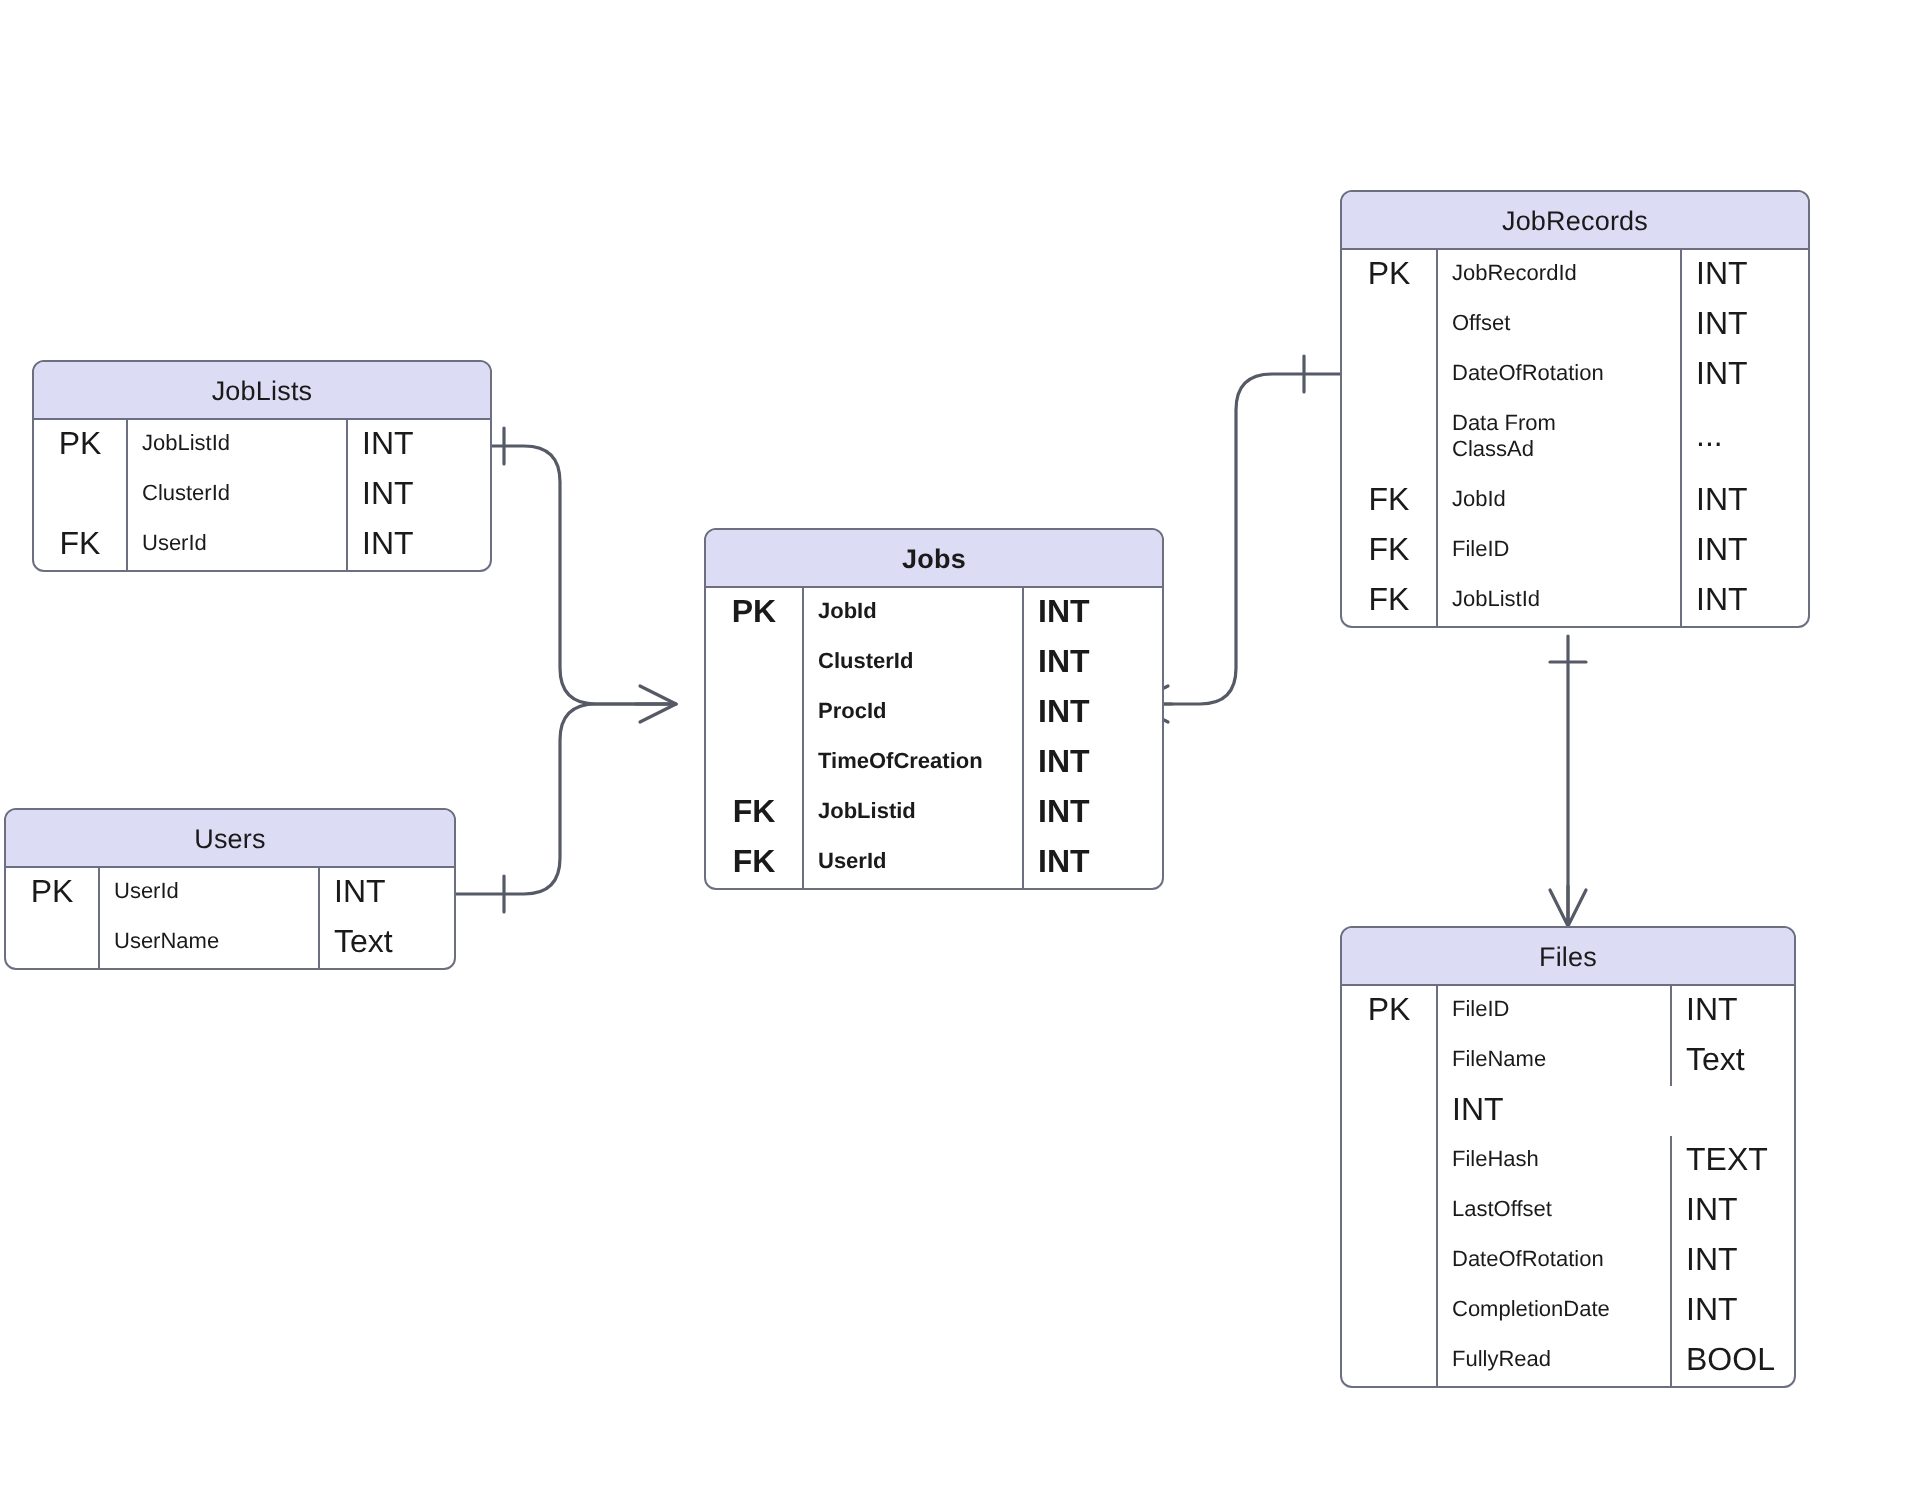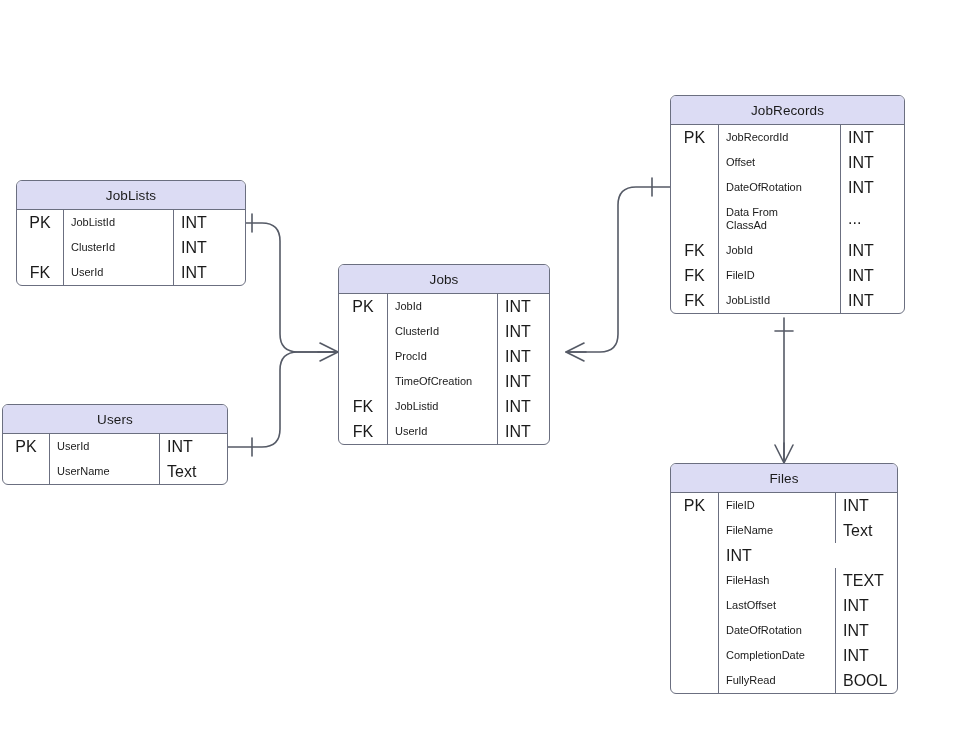--- a/index.html
+++ b/index.html
@@ -93,21 +93,21 @@
     align-items: center;
     padding-left: 7px;
     font-size: 16px;
     color: #1a1a1a;
     flex: 1 1 auto;
   }
 
   
   #ent-joblists   { left: 2px;   top: 180px; width: 230px; margin-left: 14px; }
   #ent-users      { left: 2px;   top: 404px; width: 226px; }
-  #ent-jobs       { left: 338px; top: 264px; width: 212px; }
+  #ent-jobs       { left: 352px; top: 264px; width: 230px; font-weight: bold; }
   #ent-jobrecords { left: 670px; top: 95px;  width: 235px; }
   #ent-files      { left: 670px; top: 463px; width: 228px; }
 
   #ent-joblists .cell-key,   #ent-users .cell-key   { flex-basis: 47px; }
   #ent-joblists .cell-name,  #ent-users .cell-name  { flex-basis: 110px; }
 
   #ent-jobs .cell-key   { flex-basis: 49px; }
   #ent-jobs .cell-name  { flex-basis: 110px; }
 
   #ent-jobrecords .cell-key  { flex-basis: 48px; }

